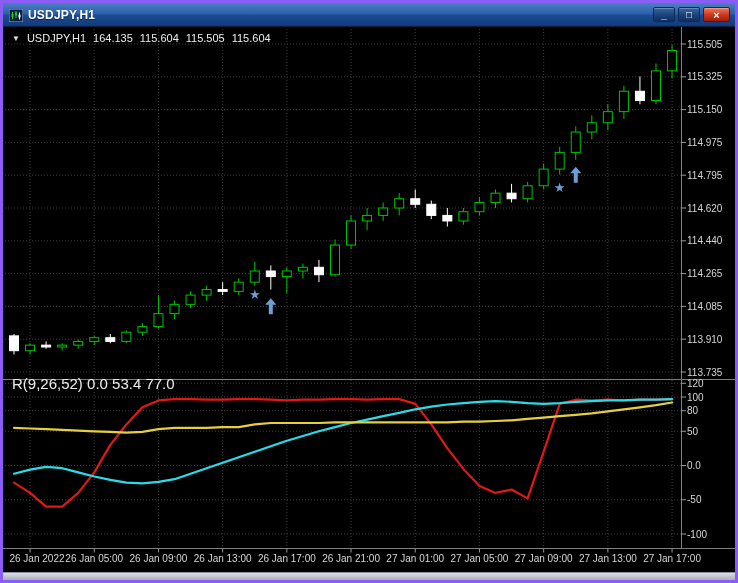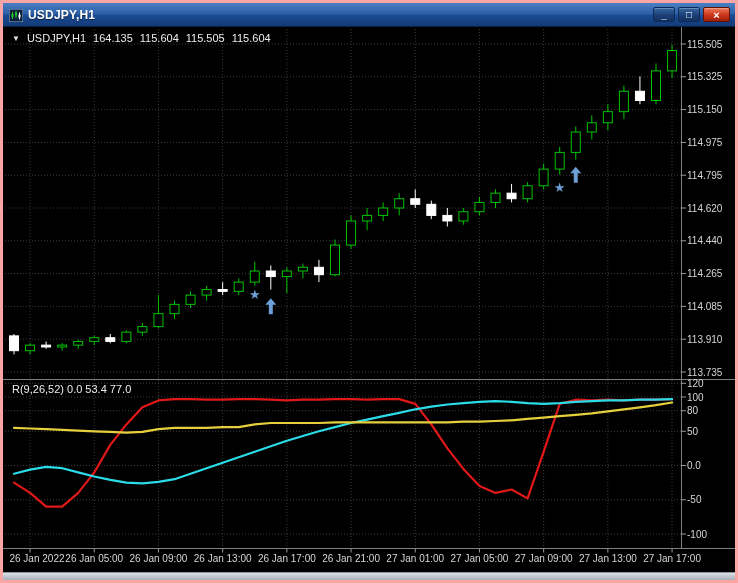--- a/index.html
+++ b/index.html
@@ -1,19 +1,19 @@
 <!DOCTYPE html>
 <html><head>
 <meta charset="utf-8">
 <style>
   html,body{margin:0;padding:0;background:#6b6f76;}
   *{box-sizing:border-box;}
   .mt-window{
     width:738px;height:583px;
-    background:#fca5a5;
+    background:#8b5cf6;
     padding:3px;
     font-family:"Liberation Sans","DejaVu Sans",sans-serif;
     user-select:none;
   }
   .title-bar{
     height:24px;
     display:flex;align-items:center;
     padding:0 5px 0 6px;
     background:linear-gradient(180deg,#4a80c2 0%,#2b5fa9 48%,#1b4c94 52%,#123a78 100%);
     border-bottom:1px solid #0a1e3c;
@@ -47,22 +47,22 @@
   }
   #chart-svg{position:absolute;left:0;top:0;display:block;}
   .ohlc{
     position:absolute;left:9px;top:5px;
     display:flex;gap:7px;align-items:center;
     color:#ececec;font-size:11px;
     pointer-events:none;
   }
   .ohlc .marker{font-size:8px;color:#e0e0e0;pointer-events:auto;}
   .ind-label{
-    position:absolute;left:9px;top:356px;
-    color:#ececec;font-size:11px;
+    position:absolute;left:9px;top:348px;
+    color:#ececec;font-size:15px;
     pointer-events:none;
   }
   .bottom-strip{
     height:8px;width:732px;
     background:linear-gradient(180deg,#dde1e7 0%,#bcc2cb 60%,#aab0ba 100%);
     border-top:1px solid #8d939e;
   }
 </style>
 </head>
 <body>

